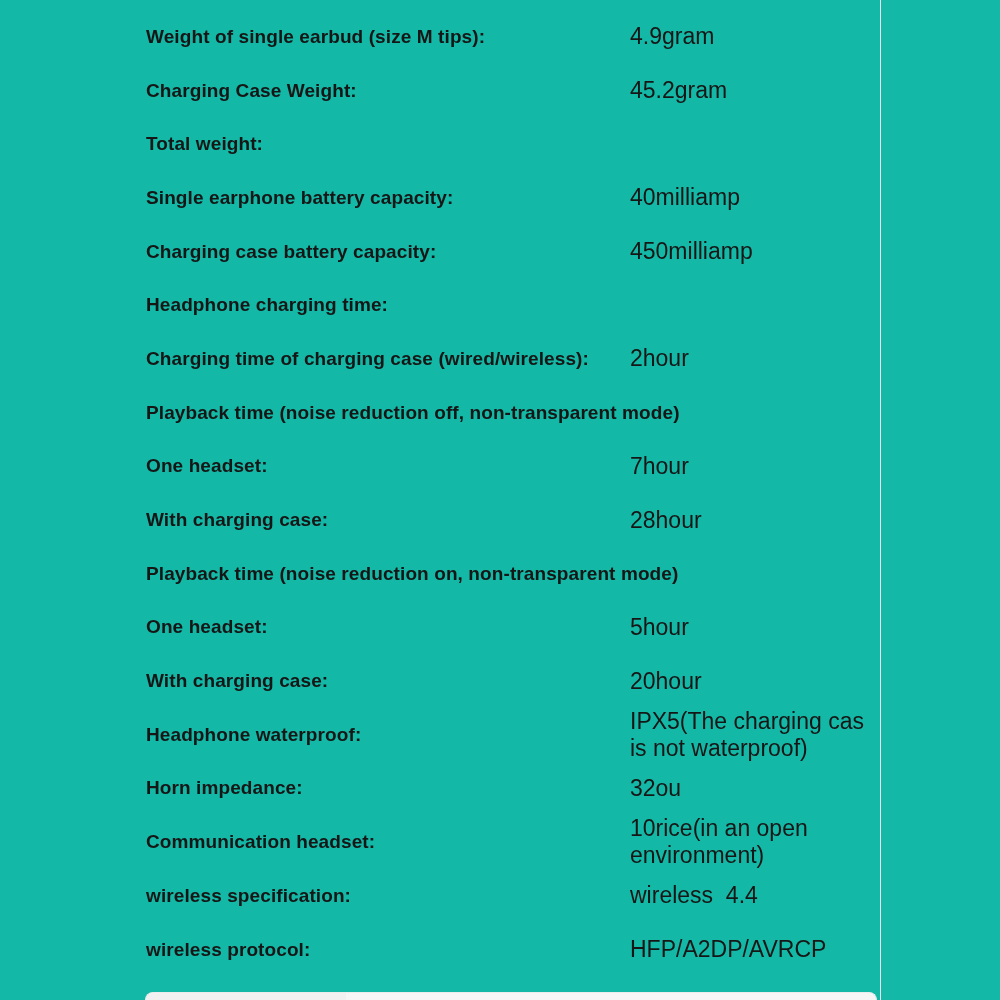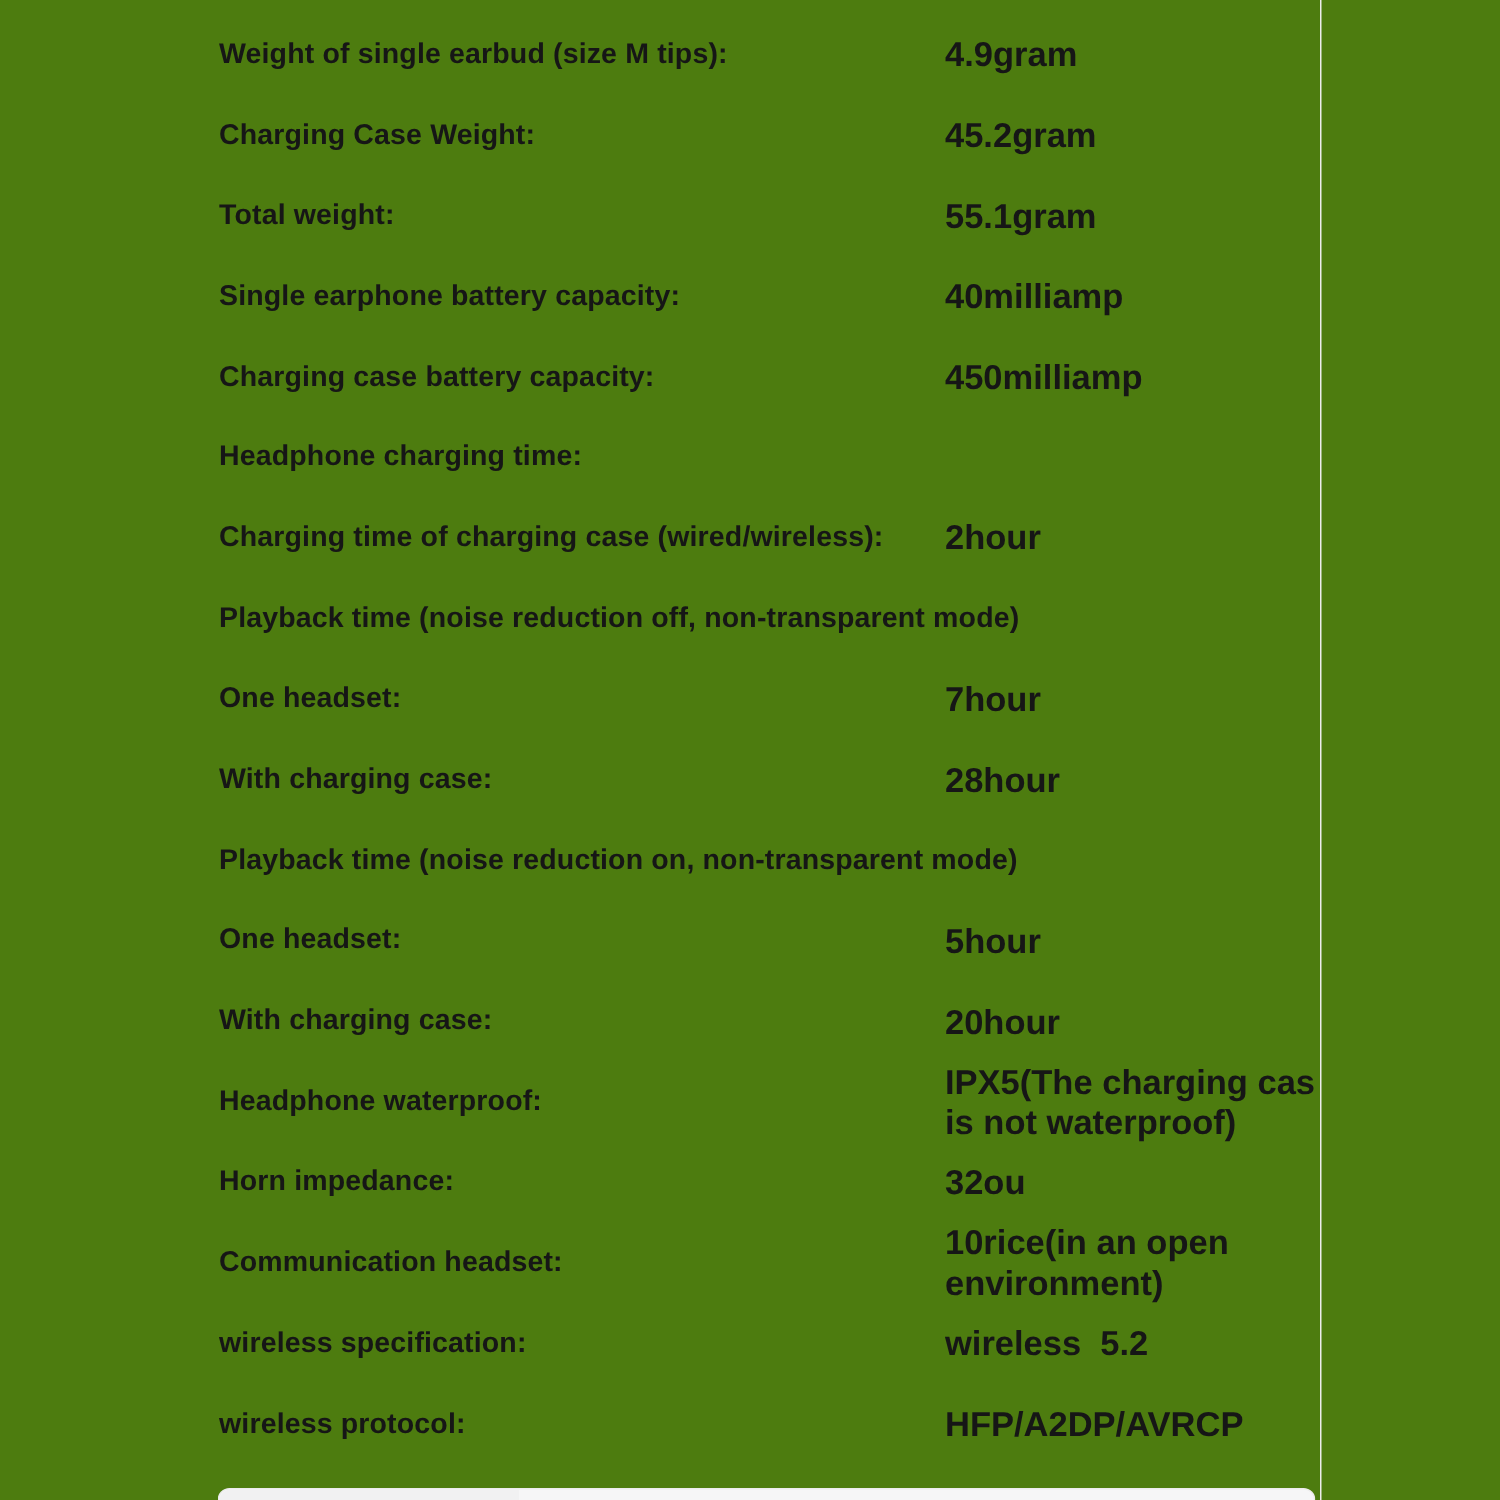--- a/index.html
+++ b/index.html
@@ -11,21 +11,21 @@
     width: 1000px;
     height: 1000px;
     position: relative;
     overflow: hidden;
     font-family: "Liberation Sans", sans-serif;
     color: #161616;
   }
   .sheet {
     position: absolute;
     inset: 0;
-    background: #4d7c0f;
+    background: #14b8a6;
   }
   .divider-v {
     position: absolute;
     left: 880px;
     top: 0;
     width: 1px;
     height: 1000px;
     background: #ececec;
   }
   .rows {
@@ -44,21 +44,21 @@
     display: flex;
     align-items: center;
   }
   .label {
     font-weight: bold;
     font-size: 19px;
     letter-spacing: 0.1px;
     white-space: nowrap;
   }
   .value {
-    font-weight: bold;
+    font-weight: normal;
     font-size: 23px;
     line-height: 27px;
     white-space: pre-wrap; 
     overflow: hidden;
     max-height: 54px;
   }
   .bottom-bar {
     position: absolute;
     left: 145px;
     top: 992px;
@@ -92,21 +92,20 @@
       <span class="value">4.9gram</span>
     </div>
 
     <div class="row">
       <span class="label">Charging Case Weight:</span>
       <span class="value">45.2gram</span>
     </div>
 
     <div class="row">
       <span class="label">Total weight:</span>
-      <span class="value">55.1gram</span>
     </div>
 
     <div class="row">
       <span class="label">Single earphone battery capacity:</span>
       <span class="value">40milliamp</span>
     </div>
 
     <div class="row">
       <span class="label">Charging case battery capacity:</span>
       <span class="value">450milliamp</span>
@@ -161,21 +160,21 @@
     </div>
 
     <div class="row">
       <span class="label">Communication headset:</span>
       <span class="value">10rice(in an open
 environment)</span>
     </div>
 
     <div class="row">
       <span class="label">wireless specification:</span>
-      <span class="value">wireless  5.2</span>
+      <span class="value">wireless  4.4</span>
     </div>
 
     <div class="row">
       <span class="label">wireless protocol:</span>
       <span class="value">HFP/A2DP/AVRCP</span>
     </div>
 
   </div>
 
   <div class="divider-v"></div>

